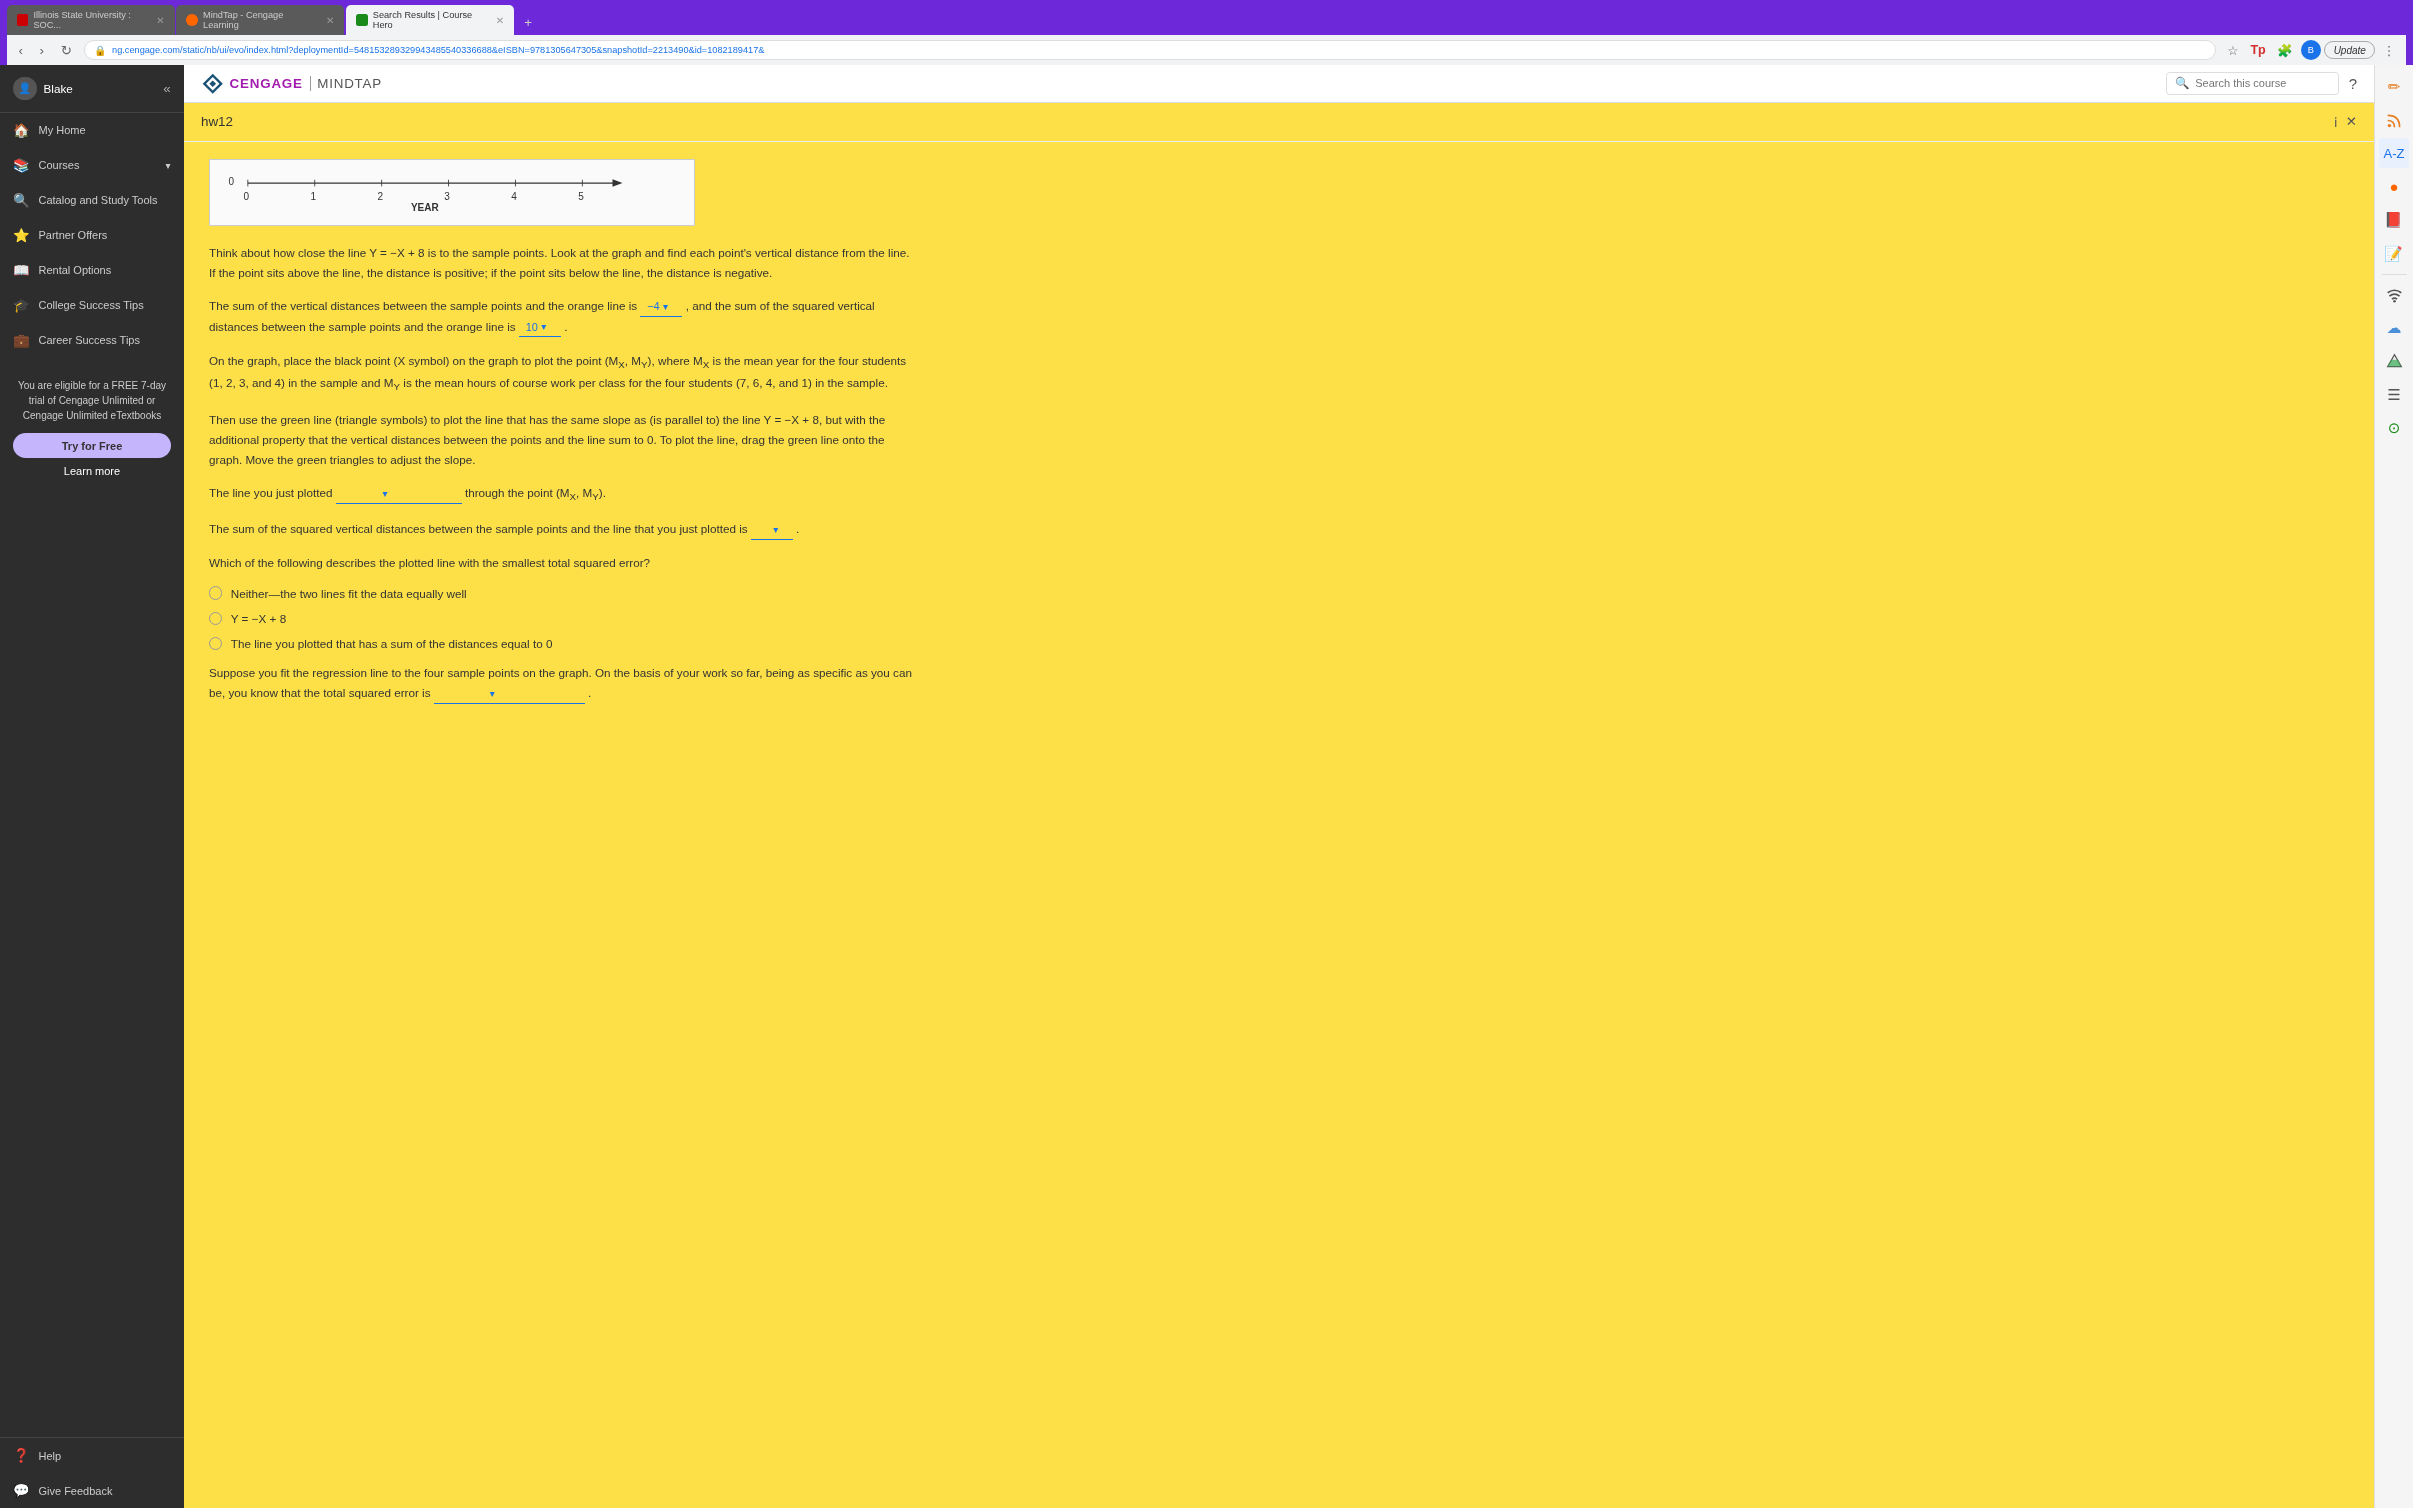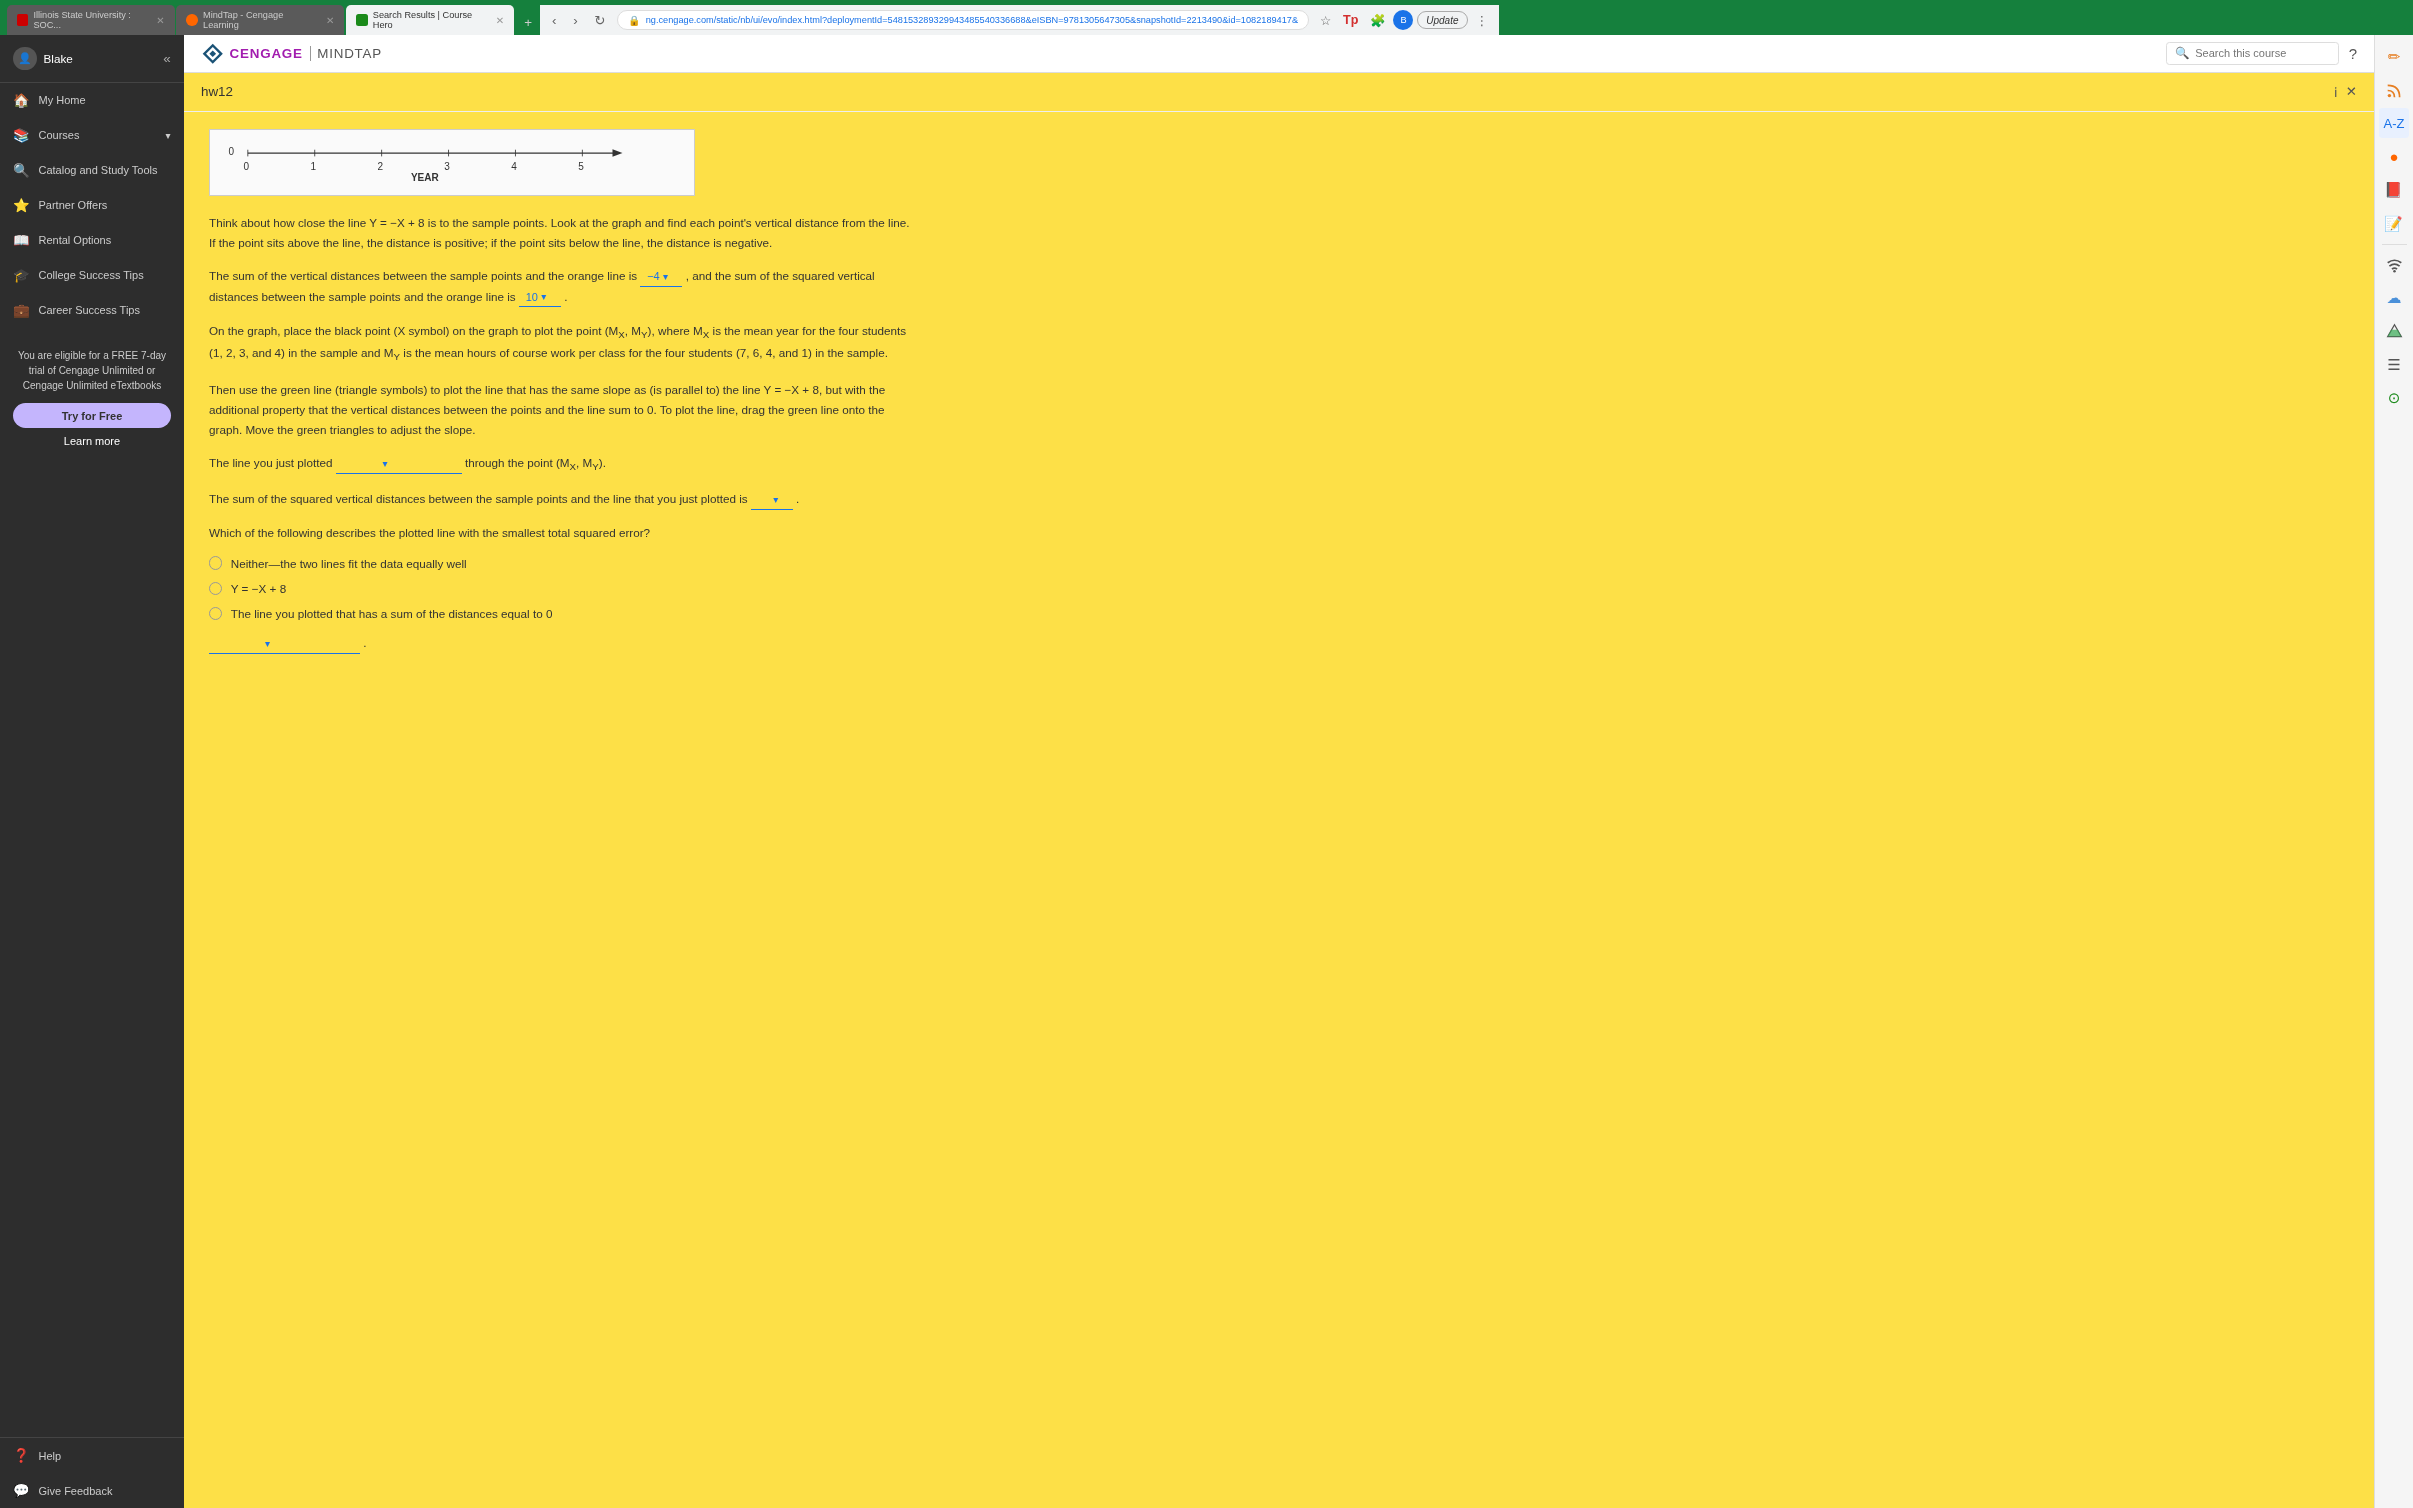--- a/index.html
+++ b/index.html
@@ -1,19 +1,19 @@
 <!DOCTYPE html>
 <html style="font-size:13.4px"><head>
   <meta charset="utf-8">
   <style>
     * { box-sizing: border-box; margin: 0; padding: 0; }
     body { font-family: Arial, sans-serif; font-size: 11.7px; background: #fff; display: flex; flex-direction: column; height: 100vh; overflow: hidden; }
 
     
-    .browser-chrome { background: #15803d; padding: 5px 6.7px 0; display: flex; }
+    .browser-chrome { background: #6d28d9; padding: 5px 6.7px 0; display: flex; flex-direction: column; }
     .tabs-row { display: flex; align-items: flex-end; gap: 1.7px; margin-bottom: 0; }
     .tab { background: #5a5a5a; color: #ccc; padding: 5px 10px; border-radius: 5px 5px 0 0; font-size: 9.2px; display: flex; align-items: center; gap: 5px; min-width: 134px; max-width: 168px; cursor: pointer; }
     .tab.active { background: #f1f3f4; color: #333; }
     .tab-close { color: #999; font-size: 10px; margin-left: auto; }
     .tab-favicon { width: 11.7px; height: 11.7px; border-radius: 1.7px; flex-shrink: 0; }
     .tab-favicon.isu { background: #cc0000; }
     .tab-favicon.mindtap { background: #ff6600; border-radius: 50%; }
     .tab-favicon.coursehero { background: #1a8a1a; border-radius: 2.5px; }
     .tab-new { background: transparent; color: #ccc; padding: 5px 8.4px; border-radius: 5px 5px 0 0; font-size: 13.4px; display: flex; align-items: center; cursor: pointer; }
     .address-bar-row { background: #f1f3f4; padding: 5px 6.7px; display: flex; align-items: center; gap: 6.7px; }
@@ -310,20 +310,21 @@
             <div class="radio-circle"></div>
             <span>Y = −X + 8</span>
           </div>
           <div class="radio-option">
             <div class="radio-circle"></div>
             <span>The line you plotted that has a sum of the distances equal to 0</span>
           </div>
         </div>
 
         <p class="para">
+          <span>Suppose you fit the regression line to the four sample points on the graph. On the basis of your work so far, being as specific as you can be, you know that the total squared error is</span>
           <span class="inline-dropdown" style="min-width:151px;">
             <span class="inline-dropdown-val">&nbsp;&nbsp;&nbsp;&nbsp;&nbsp;&nbsp;&nbsp;&nbsp;&nbsp;&nbsp;&nbsp;&nbsp;&nbsp;&nbsp;&nbsp;</span>
             <span class="inline-dropdown-arrow">▾</span>
           </span>
           <span>.</span>
         </p>
 
       </div>
     </div>
   </div>

